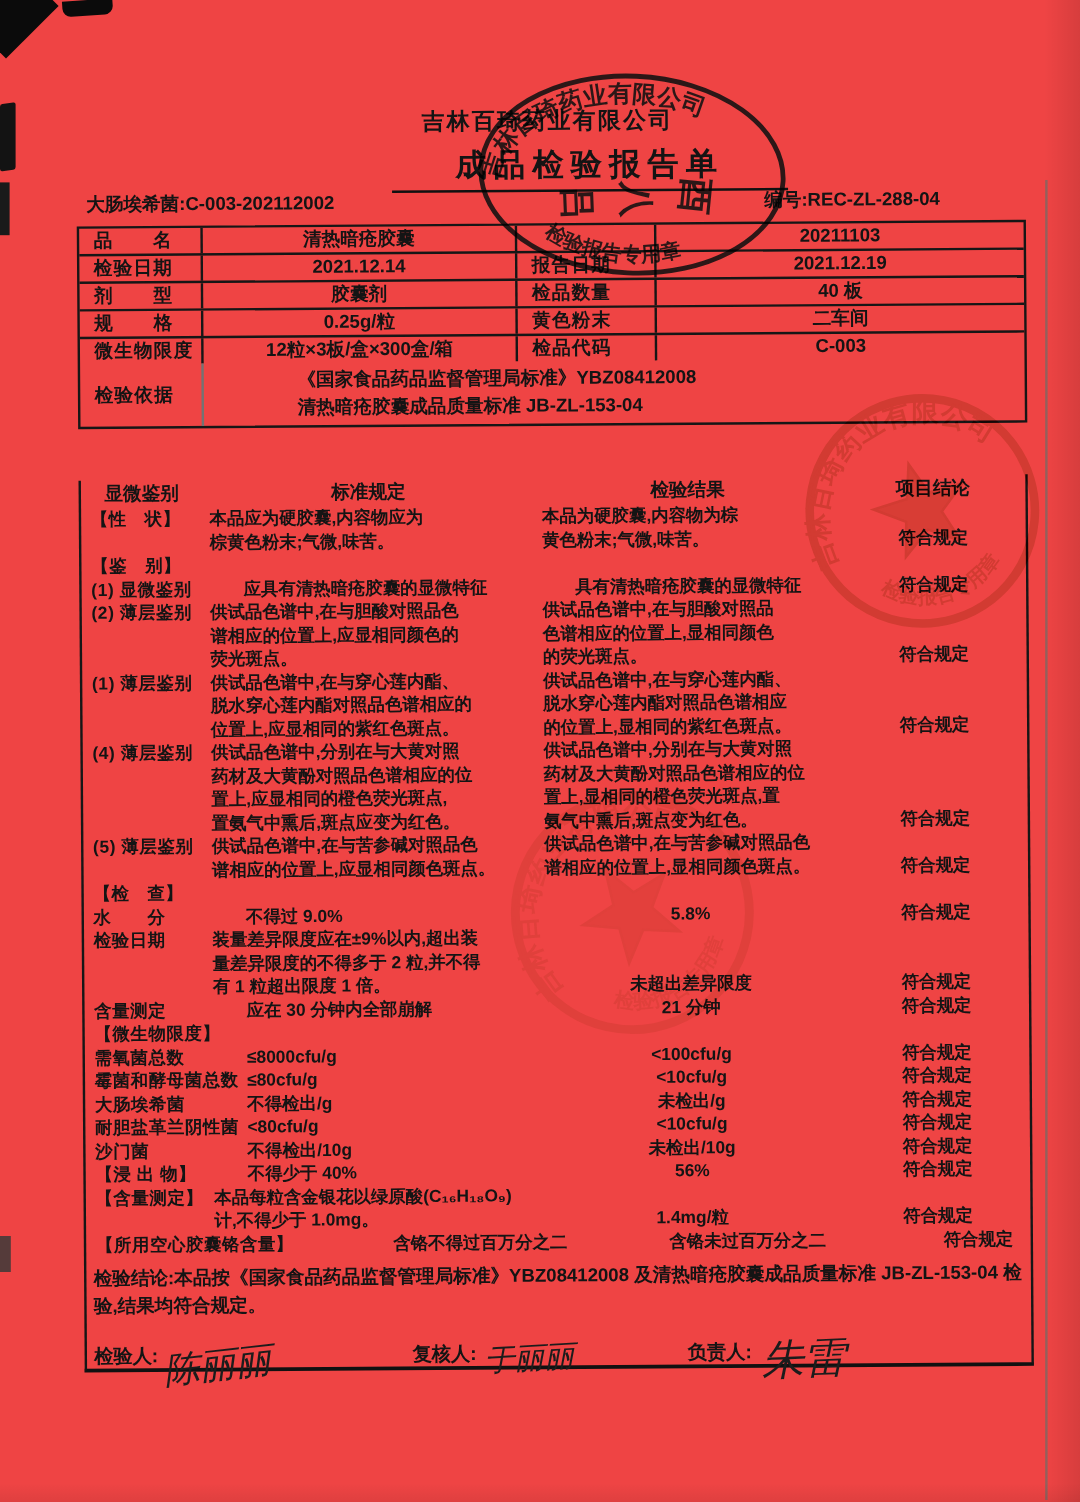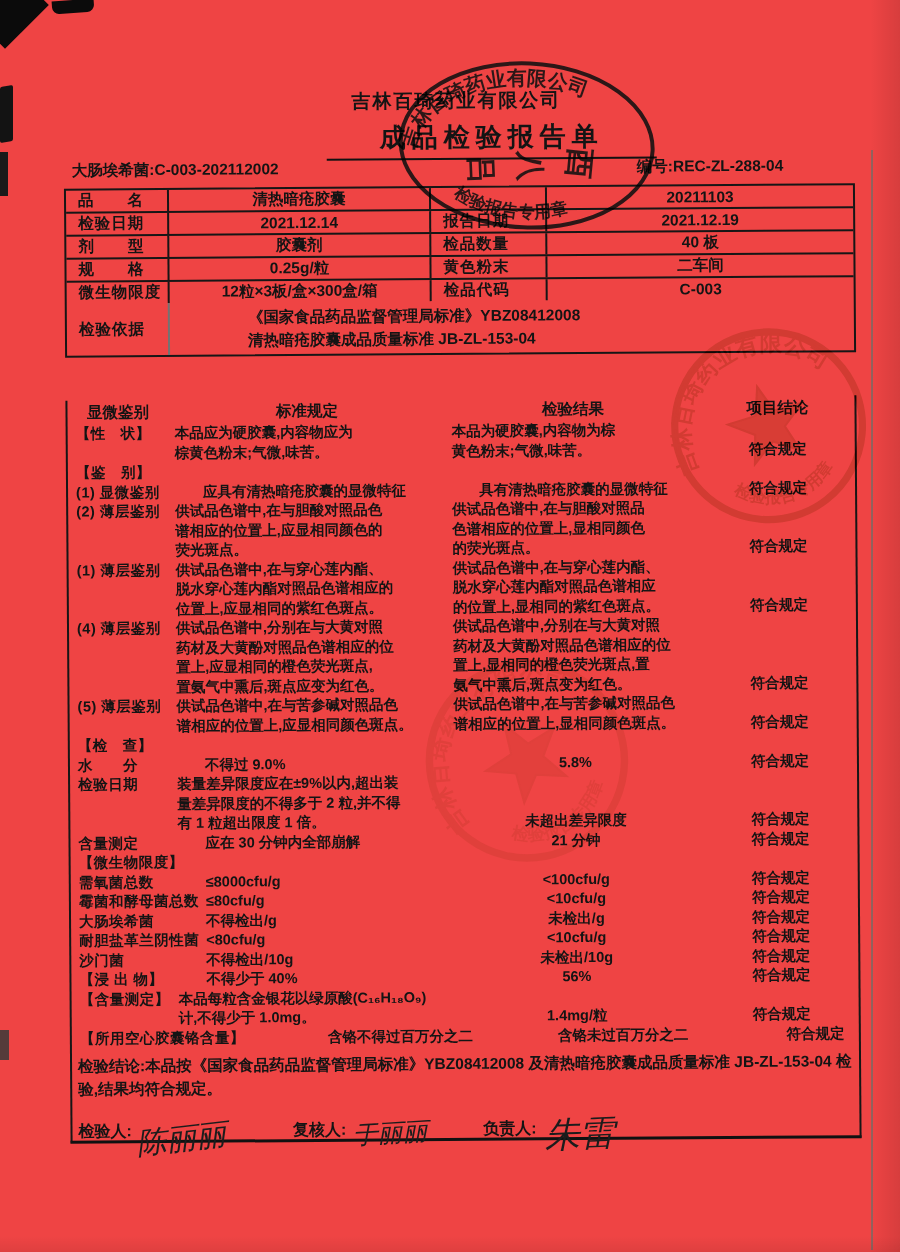--- a/index.html
+++ b/index.html
@@ -40,21 +40,21 @@
   .r-std.val{padding-left:34px;}
   .r-res.val{text-align:center;padding-left:0;}
   .r-concl{text-align:center;align-self:end;}
   
   .conclusion{padding:6px 6px 0 6px;font-size:15.5px;line-height:23px;font-weight:700;}
   .sigrow{display:flex;align-items:flex-end;height:40px;font-size:16px;font-weight:700;padding-left:6px;}
   .sig{font-style:italic;font-weight:400;display:inline-block;color:#1c1c1c;}
   .sig-1{font-size:30px;transform:rotate(-6deg) translateY(8px);margin-left:4px;}
   .sig-2{font-size:25px;transform:rotate(-3deg) translateY(4px);margin-left:6px;}
   .sig-3{font-size:35px;transform:rotate(-2deg) translateY(6px);margin-left:8px;}
-  .lbl2{margin-left:67px;} .lbl3{margin-left:56px;}
+  .lbl2{margin-left:118px;} .lbl3{margin-left:95px;}
   
   .stamp{position:absolute;mix-blend-mode:multiply;pointer-events:none;}
   .stamp-black{left:396px;top:56px;opacity:.88;transform:rotate(3deg);}
   .stamp-red-right{left:668px;top:326px;opacity:.92;transform:rotate(-16deg);}
   .stamp-red-mid{left:420px;top:655px;opacity:.45;transform:rotate(-32deg);}
   
   .art{position:absolute;pointer-events:none;}
   .art-corner{top:-26px;left:-26px;width:62px;height:62px;background:#0b0b0b;transform:rotate(45deg);}
   .art-blob{top:0;left:52px;width:42px;height:13px;background:#0b0b0b;border-radius:0 0 7px 7px;transform:rotate(-4deg);}
   .art-m1{top:86px;left:0;width:13px;height:56px;background:#131313;transform:skewY(-8deg);border-radius:2px;}

